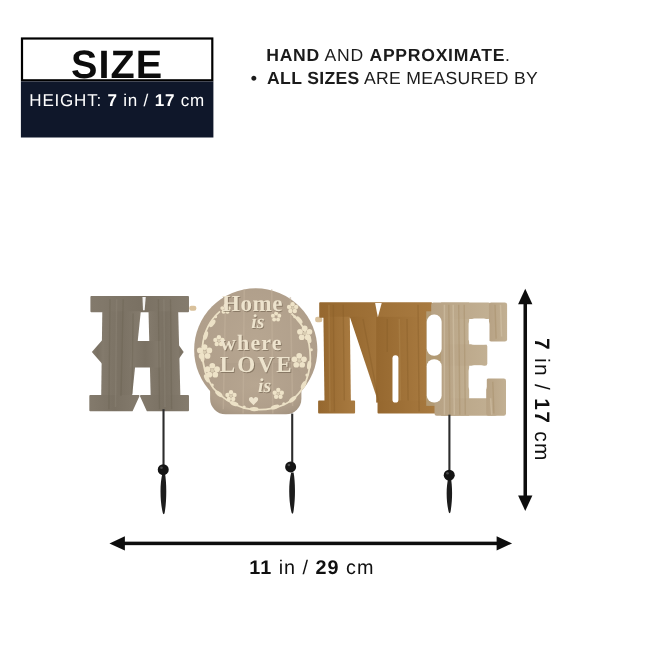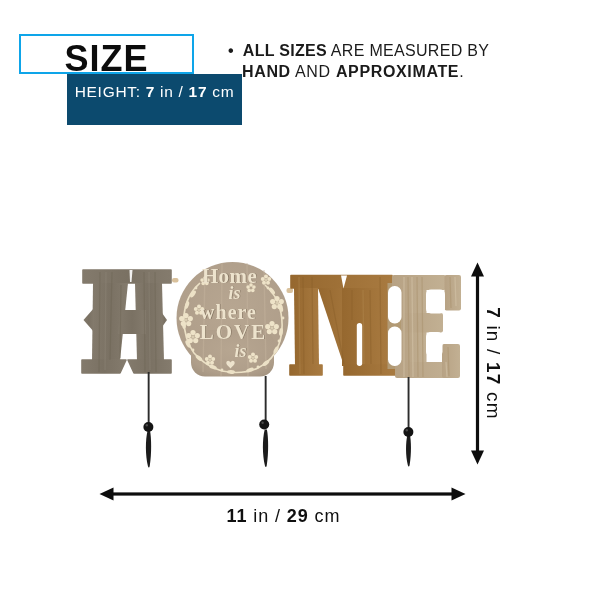--- a/index.html
+++ b/index.html
@@ -4,32 +4,32 @@
 <style>
   html,body{margin:0;padding:0;}
   body{width:600px;height:600px;background:#ffffff;font-family:"Liberation Sans",sans-serif;position:relative;overflow:hidden;}
   .abs{position:absolute;}
 </style>
 </head>
 <body>
 
 <div class="abs" style="left:19px;top:34px;width:175px;height:91px;">
 
-  <div class="abs" style="left:0;top:0;width:171px;height:35.5px;background:#fff;border:2px solid #0ea5e9;text-align:center;">
+  <div class="abs" style="left:0;top:0;width:171px;height:35.5px;background:#fff;border:2px solid #000000;text-align:center;">
     <div style="font-size:36px;font-weight:bold;color:#0c0c0c;letter-spacing:1px;line-height:37px;padding-top:3.5px;">SIZE</div>
   </div>
 
-  <div class="abs" style="left:0;top:39.5px;width:175px;height:51px;background:#0c4a6e;color:#fff;text-align:center;font-size:15.5px;letter-spacing:0.7px;line-height:18px;padding-top:9px;box-sizing:border-box;margin-left:48px;">
+  <div class="abs" style="left:0;top:39.5px;width:175px;height:51px;background:#0f172a;color:#fff;text-align:center;font-size:15.5px;letter-spacing:0.7px;line-height:18px;padding-top:9px;box-sizing:border-box;">
     <div>HEIGHT: <b>7</b> in / <b>17</b> cm</div>
   </div>
 </div>
 
 <div class="abs" style="left:228px;top:41px;width:280px;font-size:16px;letter-spacing:0.3px;line-height:20.5px;color:#1b1b1b;">
+  <div style="padding-left:14px;letter-spacing:0.65px;"><b>HAND</b> AND <b>APPROXIMATE</b>.</div>
   <div><span style="font-weight:bold;">•&nbsp; ALL SIZES</span> ARE MEASURED BY</div>
-  <div style="padding-left:14px;letter-spacing:0.65px;"><b>HAND</b> AND <b>APPROXIMATE</b>.</div>
 </div>
 
 <svg class="abs" style="left:0;top:0;" width="600" height="600" viewBox="0 0 600 600">
   <defs>
     <linearGradient id="gh" x1="0" y1="0" x2="1" y2="0">
       <stop offset="0" stop-color="#837a6c"></stop>
         <stop offset="0.5" stop-color="#7a7163"></stop>
         <stop offset="1" stop-color="#847b6d"></stop>
     </linearGradient>
     <radialGradient id="go" cx="0.5" cy="0.42" r="0.7">

